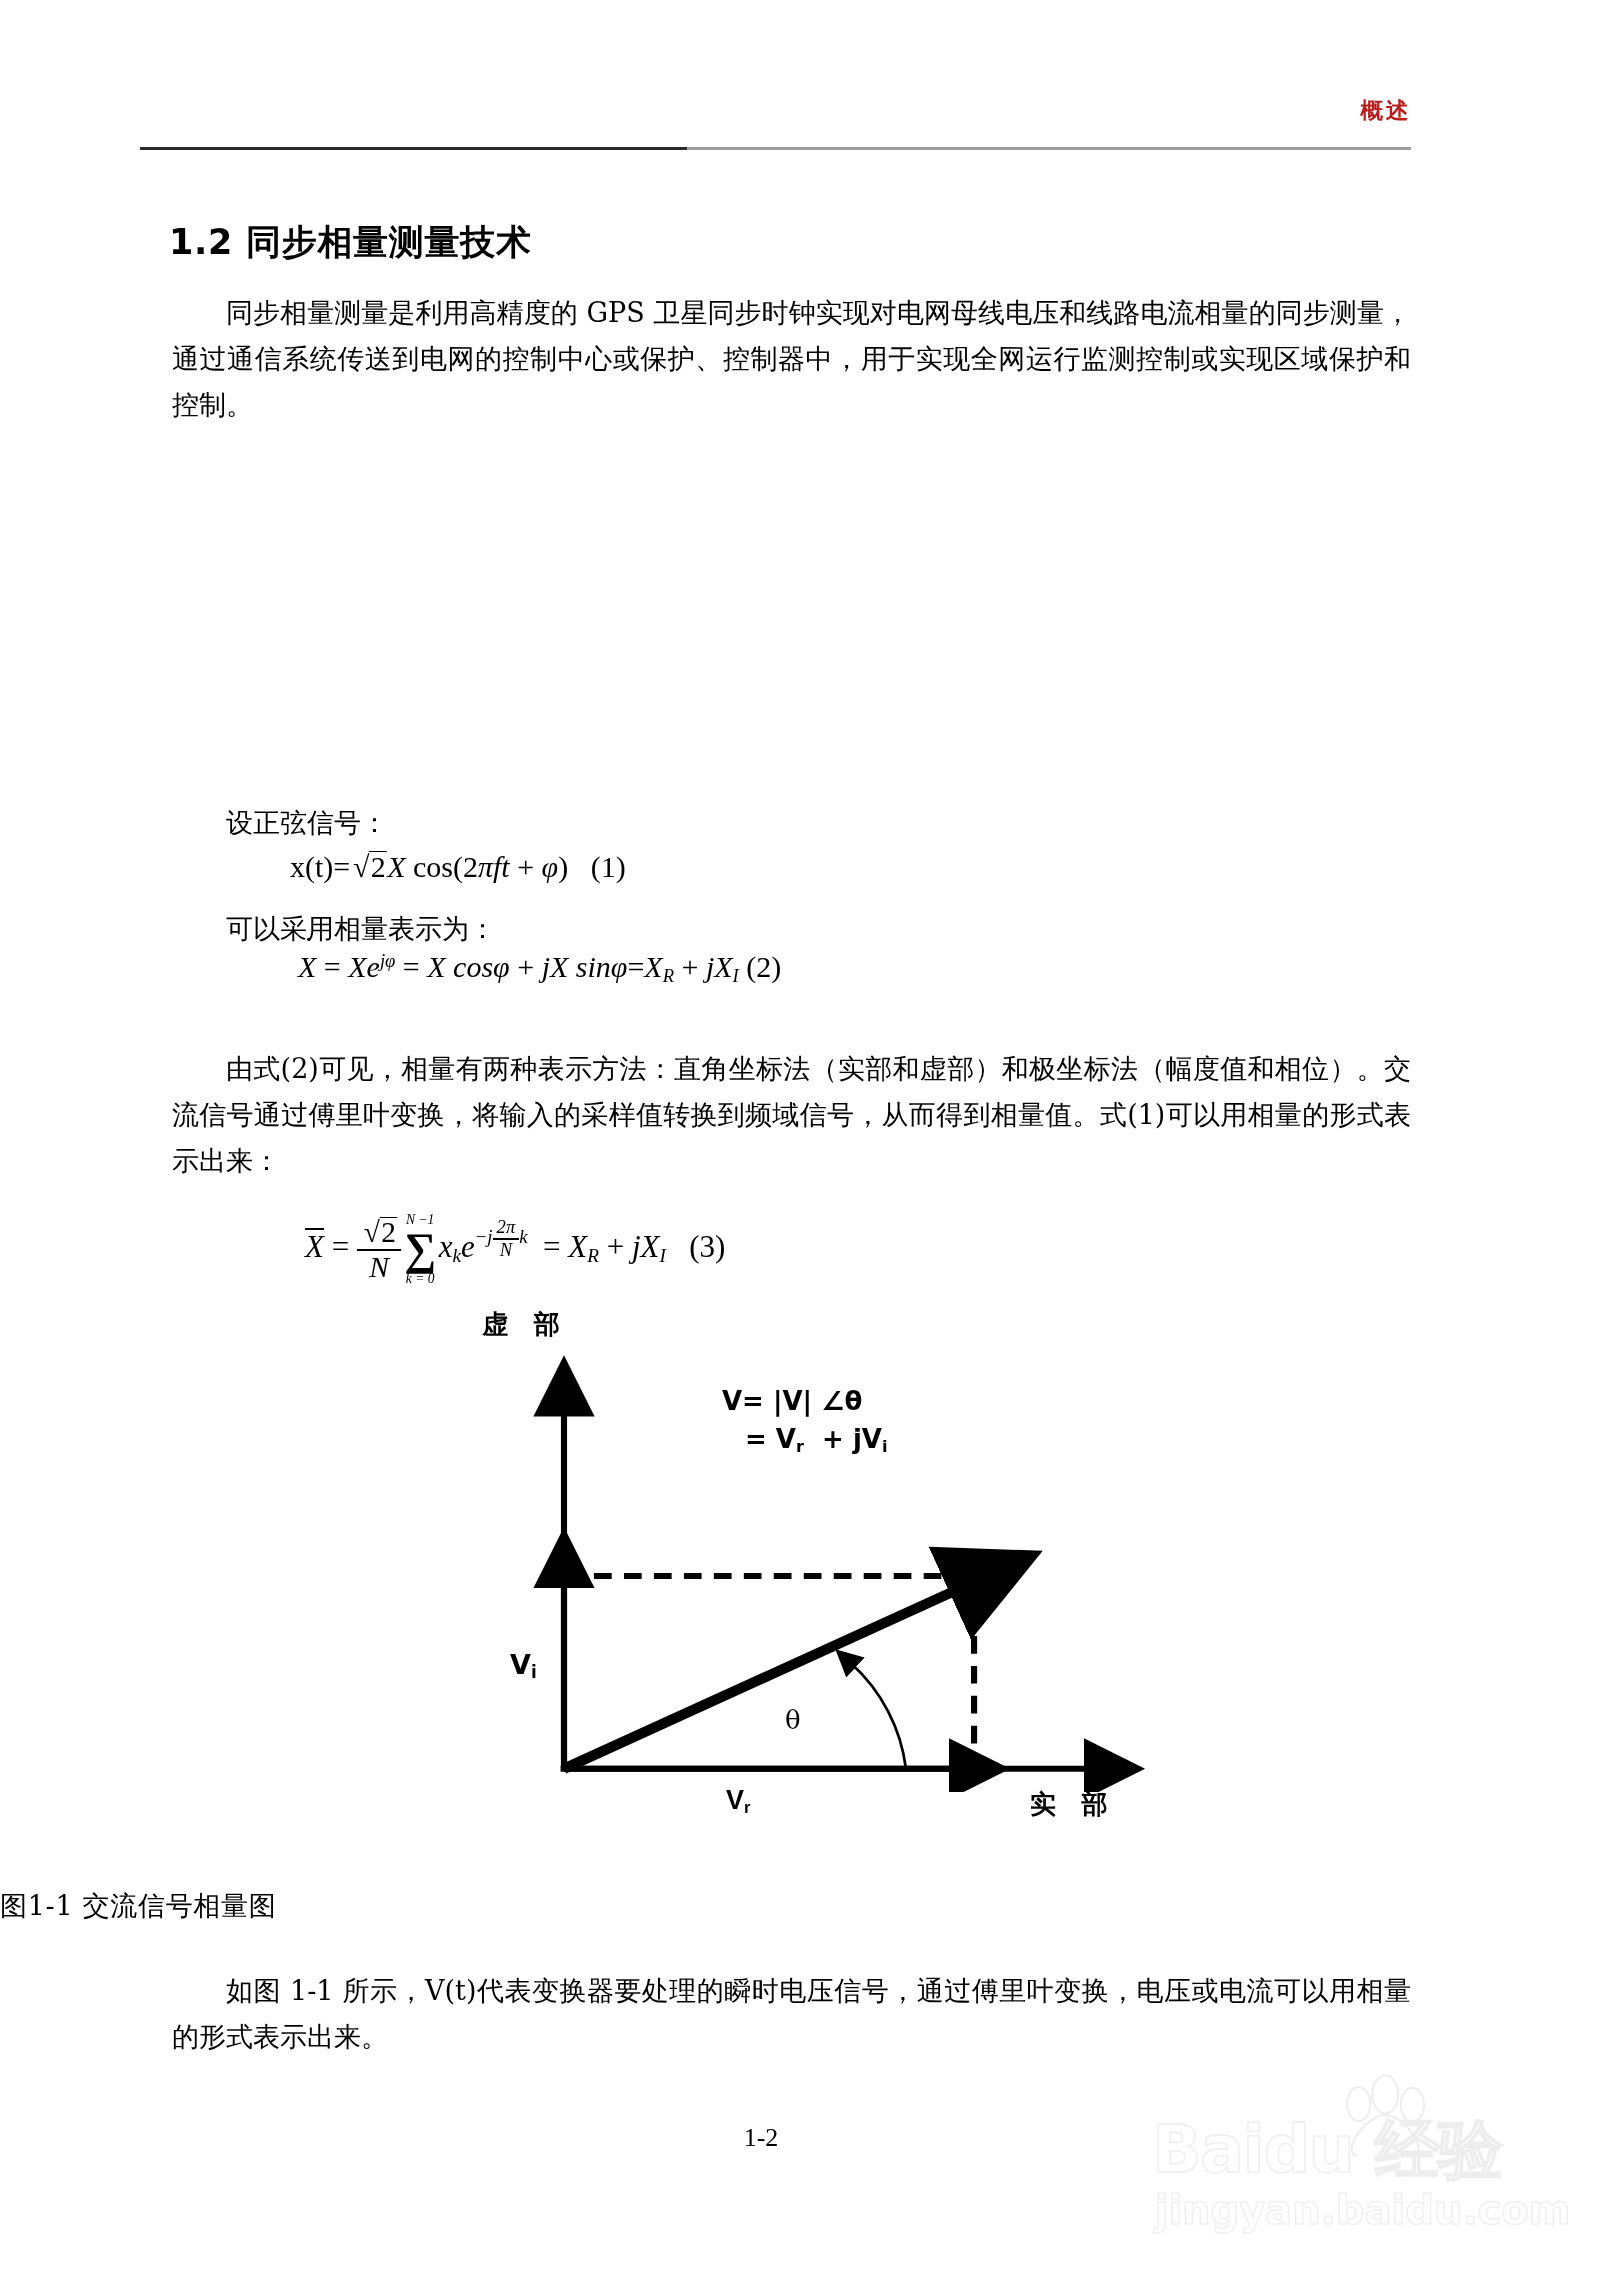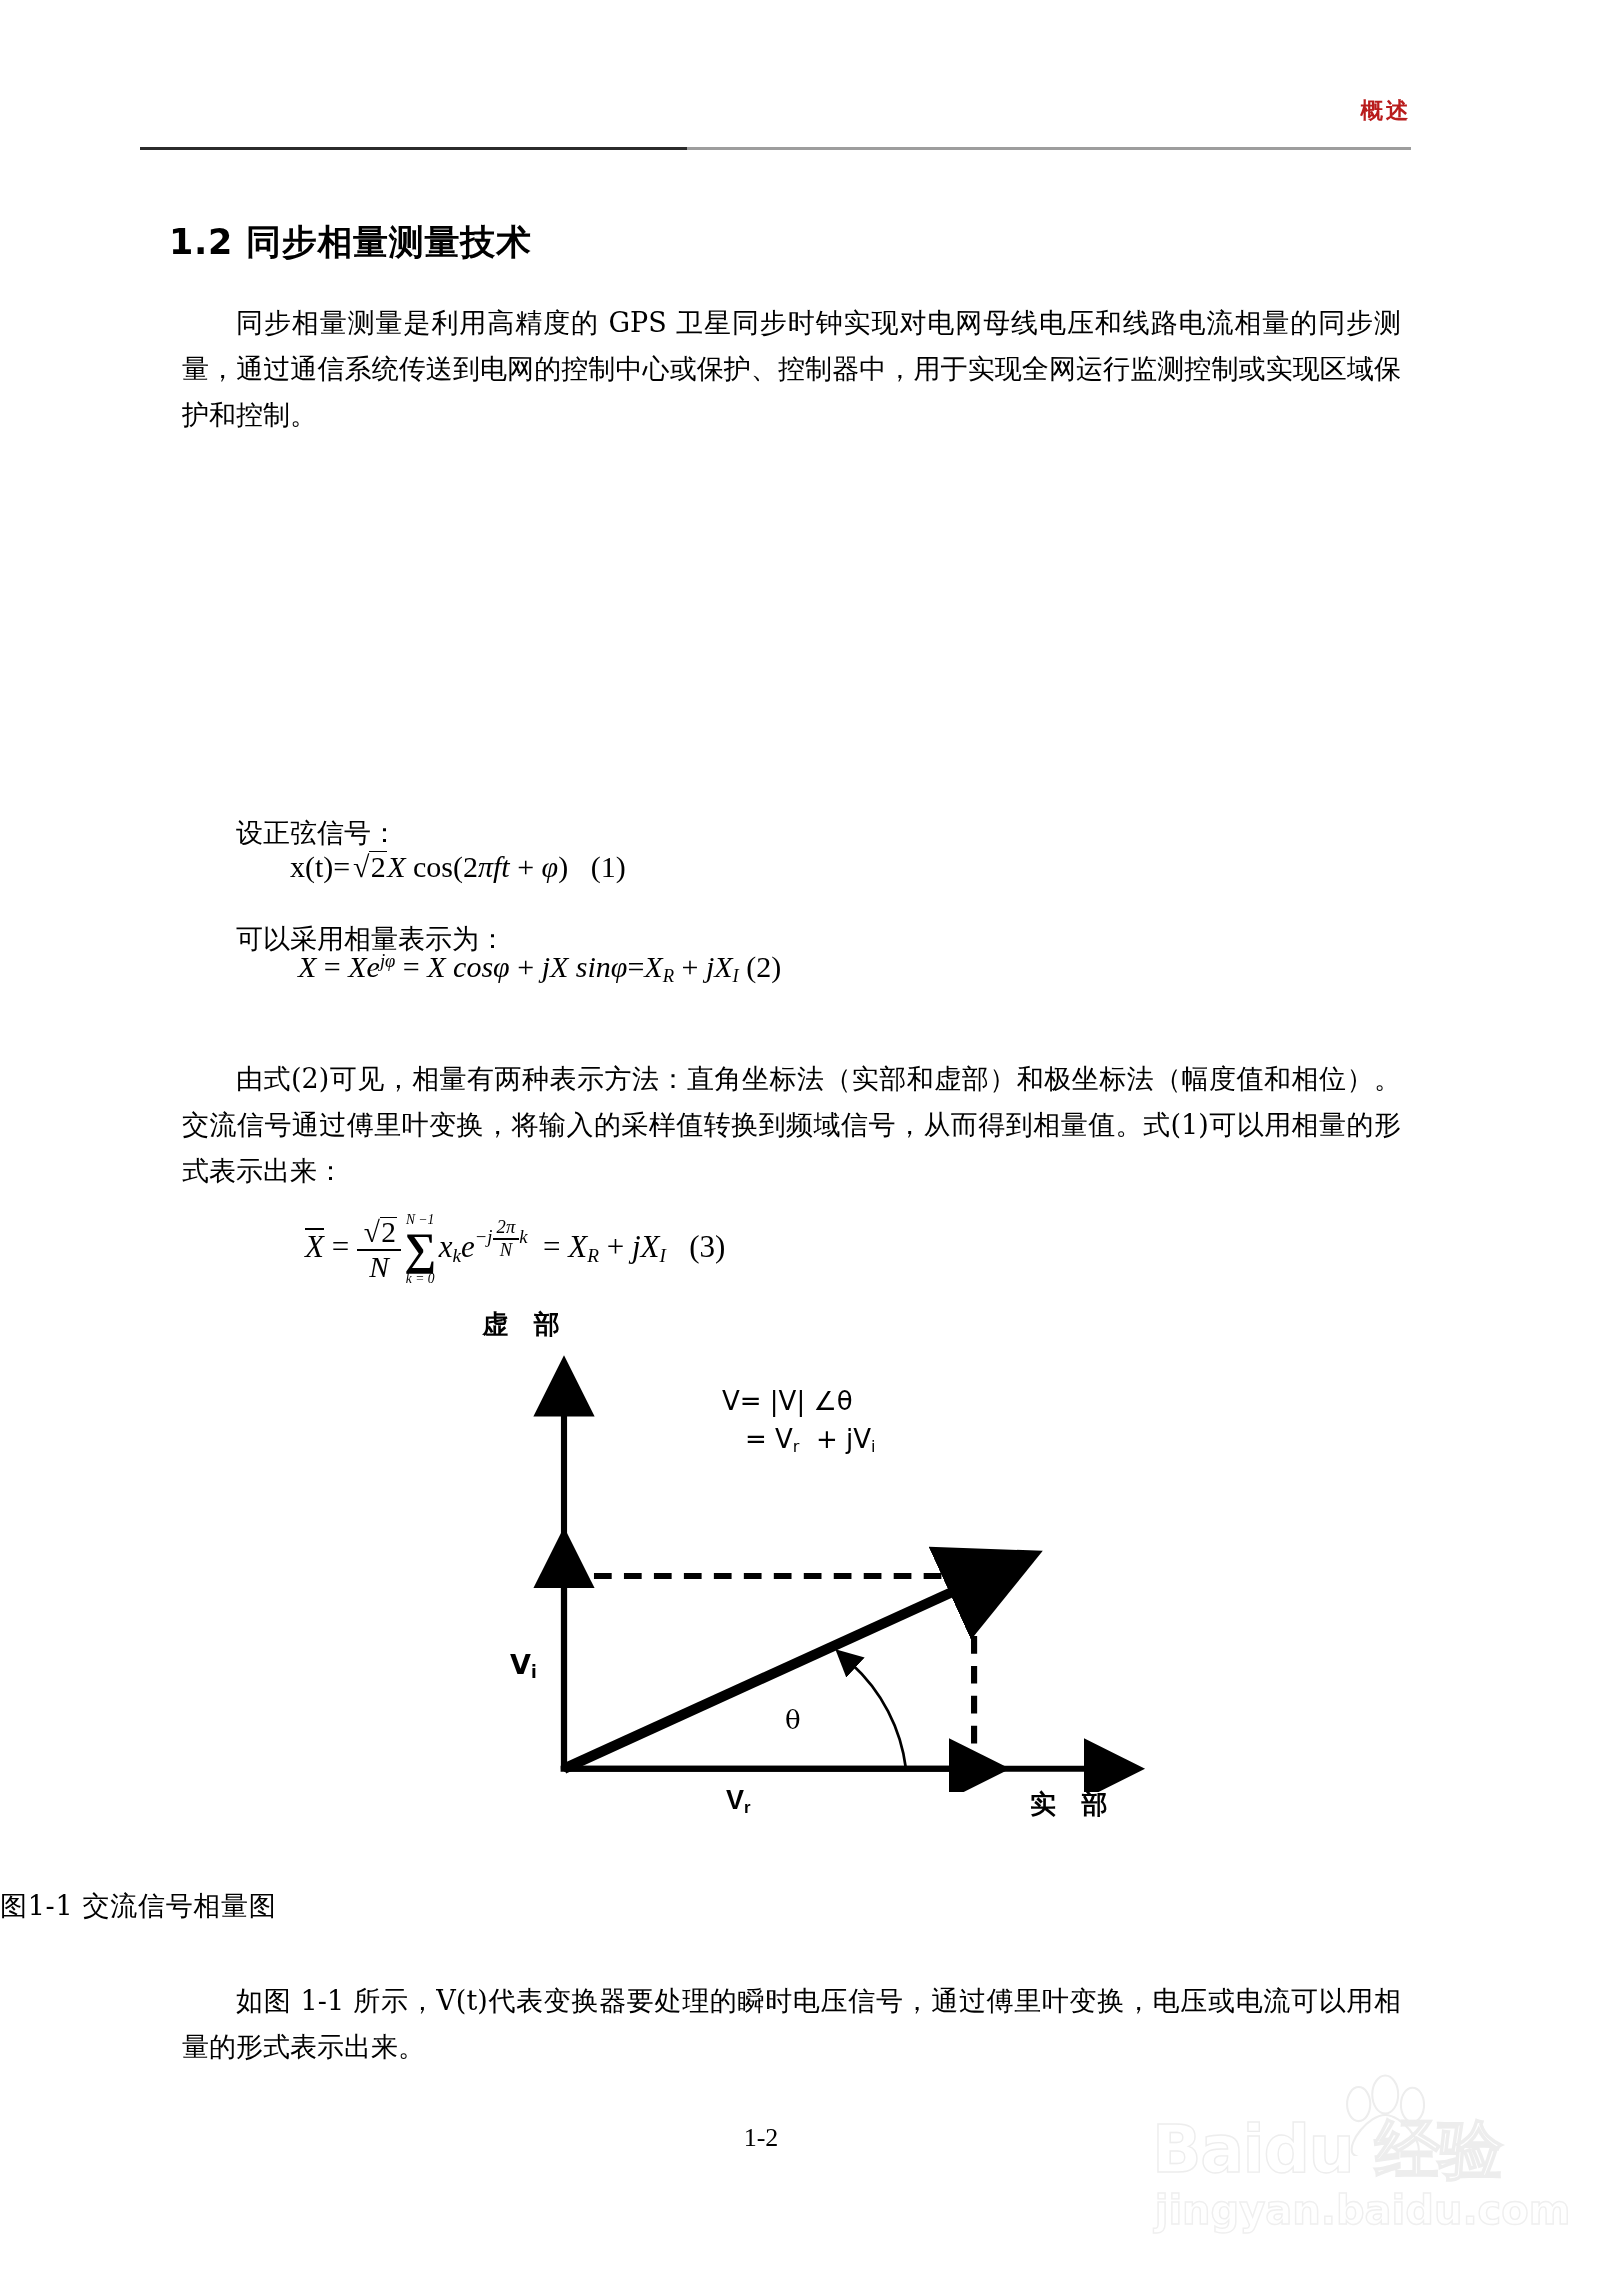--- a/index.html
+++ b/index.html
@@ -63,21 +63,21 @@
     position: absolute;
     left: 167px;
     width: 1249px;
     font-family: "DejaVu Serif", "Liberation Serif", serif;
     font-size: 27px;
     line-height: 46px;
     text-align: justify;
     text-justify: inter-ideograph;
   }
   .body-block p {
-    margin: 15px;
+    margin: 5px;
     text-indent: 2em;
   }
 
   
   .equation {
     position: absolute;
     font-family: "Liberation Serif", "DejaVu Serif", serif;
     font-size: 30px;
     white-space: nowrap;
     line-height: 1;
@@ -283,21 +283,21 @@
     <div style="position:absolute; left:12.3px; top:-8.2px; font-family:'DejaVu Serif','Liberation Serif',serif; font-size:26px; font-weight:700; letter-spacing:8.2px;">虚 部</div>
 
     <div style="position:absolute; left:560px; top:472px; font-family:'DejaVu Serif','Liberation Serif',serif; font-size:26px; font-weight:700; letter-spacing:8.2px;">实 部</div>
 
     <div style="position:absolute; left:40px; top:334px; font-family:'DejaVu Sans','Liberation Sans',sans-serif; font-size:27px; font-weight:700;">V<span style="font-size:0.62em; vertical-align:-0.22em;">i</span></div>
 
     <div style="position:absolute; left:256px; top:470px; font-family:Liberation Sans, sans-serif; font-size:27px; font-weight:700;">V<span style="font-size:0.62em; vertical-align:-0.22em;">r</span></div>
 
     <div style="position:absolute; left:315px; top:390px; font-family:'DejaVu Serif','Liberation Serif',serif; font-size:26px;">θ</div>
 
-    <div style="position:absolute; left:252px; top:67px; font-family:'DejaVu Sans','Liberation Sans',sans-serif; font-size:26px; font-weight:400; line-height:38px; white-space:nowrap;">
+    <div style="position:absolute; left:252px; top:67px; font-family:'DejaVu Sans','Liberation Sans',sans-serif; font-size:26px; font-weight:700; line-height:38px; white-space:nowrap;">
       <div>V= |V| ∠θ</div>
       <div style="padding-left:23px;"><span>=</span> <span>V</span><span style="font-size:0.62em; vertical-align:-0.22em;">r</span>&nbsp; <span>+</span> <span>jV</span><span style="font-size:0.62em; vertical-align:-0.22em;">i</span></div>
     </div>
   </div>
 
   <div class="fig-caption">图1-1   交流信号相量图</div>
 
   <div class="body-block" style="top:1963px;">
     <p>如图 1-1 所示，V(t)代表变换器要处理的瞬时电压信号，通过傅里叶变换，电压或电流可以用相量的形式表示出来。</p>
   </div>

